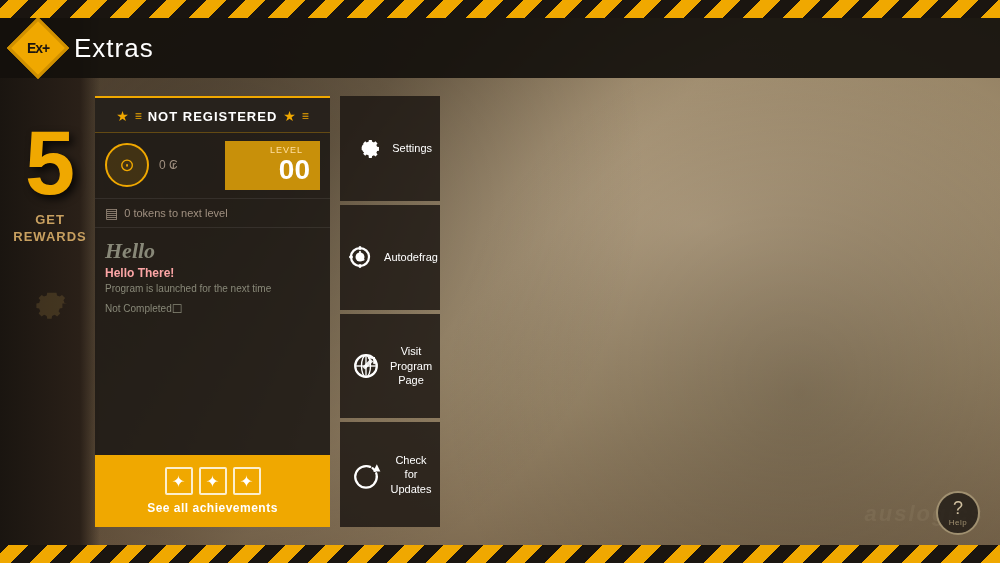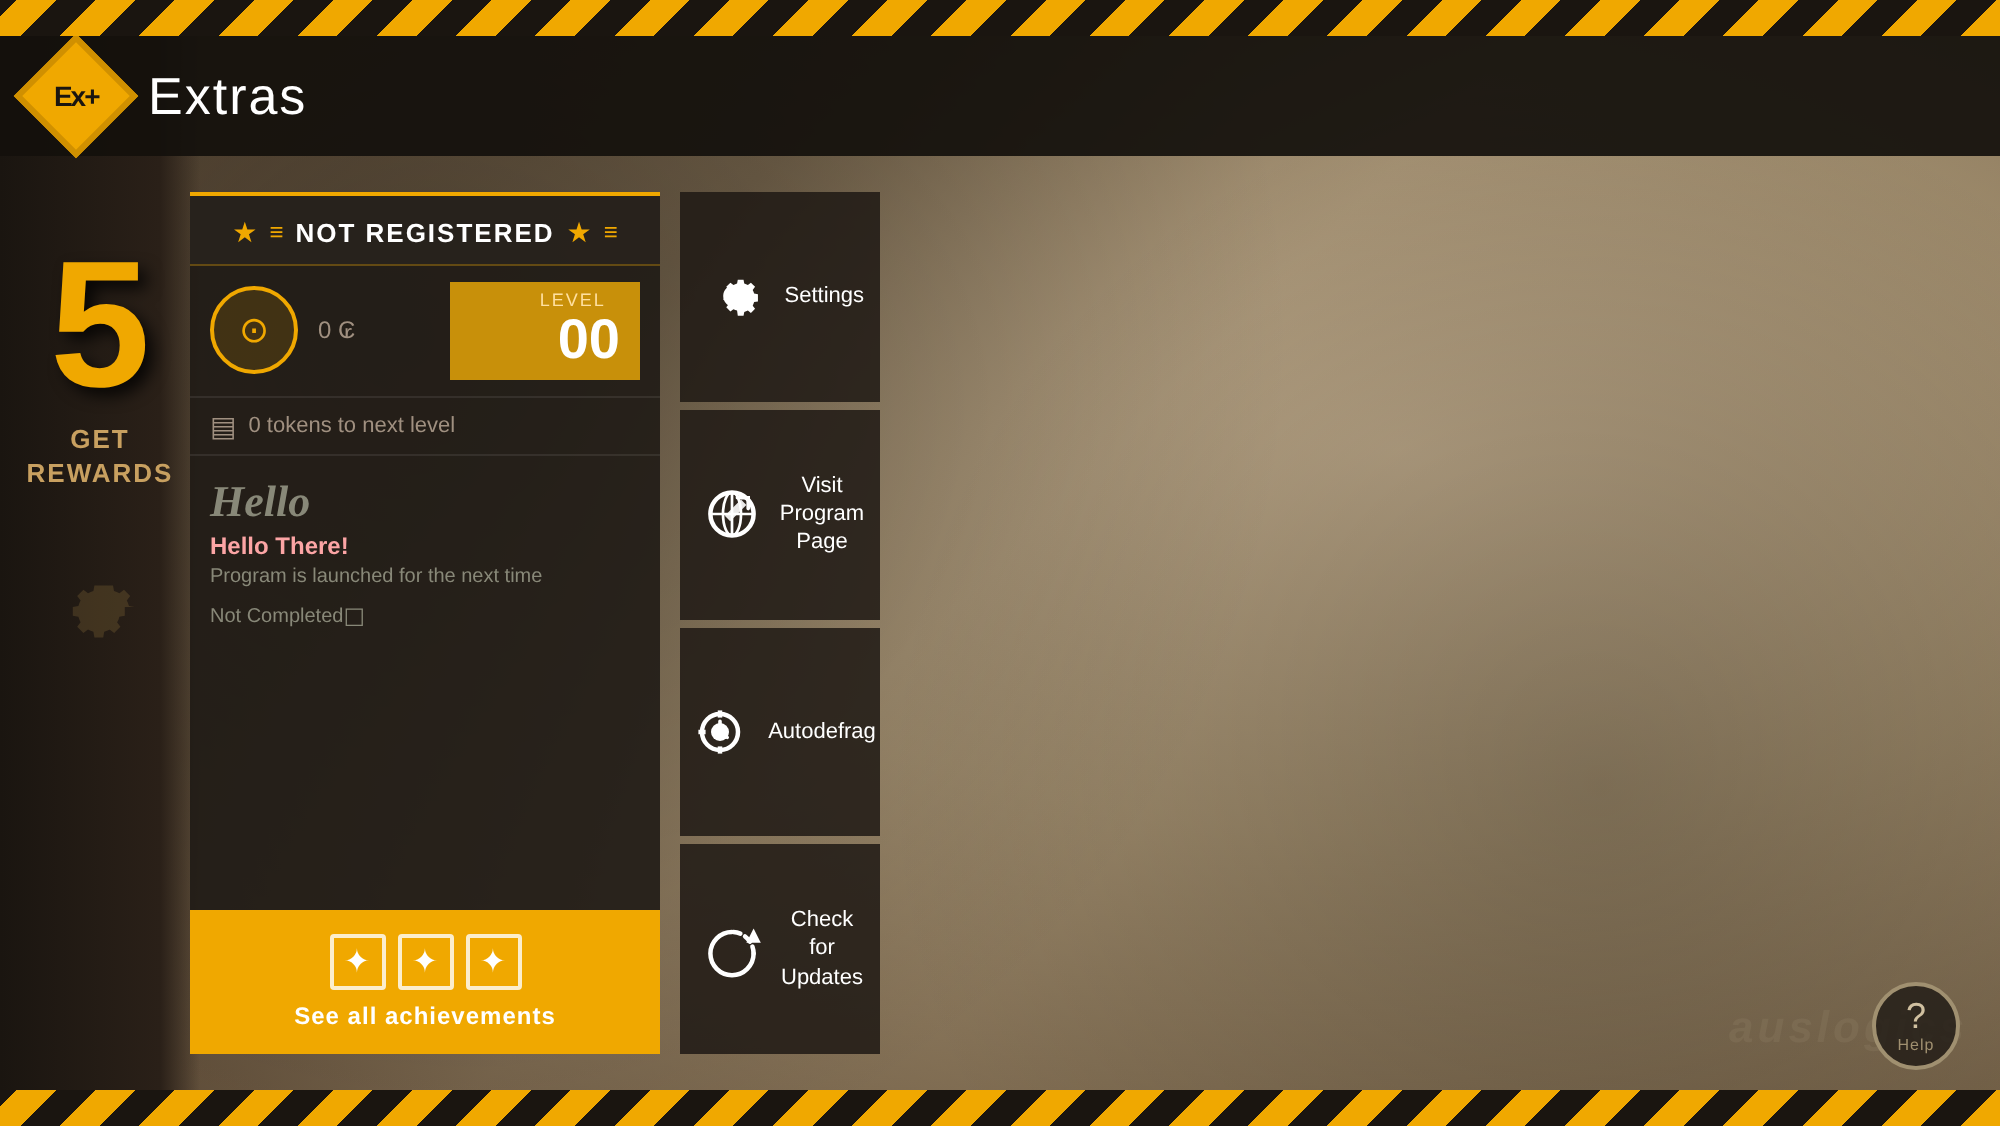--- a/index.html
+++ b/index.html
@@ -556,46 +556,46 @@
       <div class="menu-icon">
         <svg class="svg-icon" viewBox="0 0 40 40" fill="white">
           <path d="M20 14a6 6 0 1 0 0 12 6 6 0 0 0 0-12zm13.3 5l-2.1-.4a11 11 0 0 0-.8-2l1.3-1.7-2.3-2.3-1.7 1.3a11 11 0 0 0-2-.8L25.3 11h-3.2l-.4 2.1a11 11 0 0 0-2 .8l-1.7-1.3-2.3 2.3 1.3 1.7a11 11 0 0 0-.8 2l-2.1.4v3.2l2.1.4a11 11 0 0 0 .8 2l-1.3 1.7 2.3 2.3 1.7-1.3a11 11 0 0 0 2 .8L22.1 31h3.2l.4-2.1a11 11 0 0 0 2-.8l1.7 1.3 2.3-2.3-1.3-1.7a11 11 0 0 0 .8-2L33.3 23v-3.2z"></path>
         </svg>
       </div>
       <span class="menu-label">Settings</span>
     </div>
 
     <div class="menu-item">
       <div class="menu-icon">
-        <svg class="svg-icon" viewBox="0 0 40 40" fill="none">
-          <circle cx="20" cy="20" r="12" stroke="white" stroke-width="2.5" fill="none"></circle>
-          <ellipse cx="20" cy="20" rx="5" ry="12" stroke="white" stroke-width="1.5" fill="none"></ellipse>
-          <line x1="8" y1="20" x2="32" y2="20" stroke="white" stroke-width="1.5"></line>
-          <line x1="20" y1="8" x2="20" y2="32" stroke="white" stroke-width="1.5"></line>
-
-          <path d="M25 12 L28 15 L19 24 L16 21 Z" fill="white" opacity="0.9"></path>
-          <path d="M23 11 L29 11 L29 17" stroke="white" stroke-width="2" fill="none" stroke-linecap="round"></path>
-        </svg>
-      </div>
-      <span class="menu-label">Visit Program Page</span>
-    </div>
-
-    <div class="menu-item">
-      <div class="menu-icon">
         <svg class="svg-icon" viewBox="0 0 40 40" fill="white">
           <circle cx="20" cy="20" r="10" stroke="white" stroke-width="2.5" fill="none"></circle>
           <circle cx="20" cy="20" r="5" fill="white"></circle>
           <line x1="20" y1="8" x2="20" y2="12" stroke="white" stroke-width="2.5"></line>
           <line x1="20" y1="28" x2="20" y2="32" stroke="white" stroke-width="2.5"></line>
           <line x1="8" y1="20" x2="12" y2="20" stroke="white" stroke-width="2.5"></line>
 
           <path d="M20 14 L20 20 L24 23" stroke="white" stroke-width="2" fill="none" stroke-linecap="round"></path>
         </svg>
       </div>
       <span class="menu-label">Autodefrag</span>
+    </div>
+
+    <div class="menu-item">
+      <div class="menu-icon">
+        <svg class="svg-icon" viewBox="0 0 40 40" fill="none">
+          <circle cx="20" cy="20" r="12" stroke="white" stroke-width="2.5" fill="none"></circle>
+          <ellipse cx="20" cy="20" rx="5" ry="12" stroke="white" stroke-width="1.5" fill="none"></ellipse>
+          <line x1="8" y1="20" x2="32" y2="20" stroke="white" stroke-width="1.5"></line>
+          <line x1="20" y1="8" x2="20" y2="32" stroke="white" stroke-width="1.5"></line>
+
+          <path d="M25 12 L28 15 L19 24 L16 21 Z" fill="white" opacity="0.9"></path>
+          <path d="M23 11 L29 11 L29 17" stroke="white" stroke-width="2" fill="none" stroke-linecap="round"></path>
+        </svg>
+      </div>
+      <span class="menu-label">Visit Program Page</span>
     </div>
 
     <div class="menu-item">
       <div class="menu-icon">
         <svg class="svg-icon" viewBox="0 0 40 40" fill="none">
           <path d="M20 10 C13.4 10 8 15.4 8 22 C8 28.6 13.4 34 20 34 C26.6 34 32 28.6 32 22" stroke="white" stroke-width="2.5" fill="none" stroke-linecap="round"></path>
           <path d="M32 22 C32 15.4 26.6 10 20 10" stroke="white" stroke-width="2.5" fill="none" stroke-linecap="round" stroke-dasharray="4 3"></path>
           <polygon points="32,8 36,16 28,16" fill="white"></polygon>
         </svg>
       </div>

